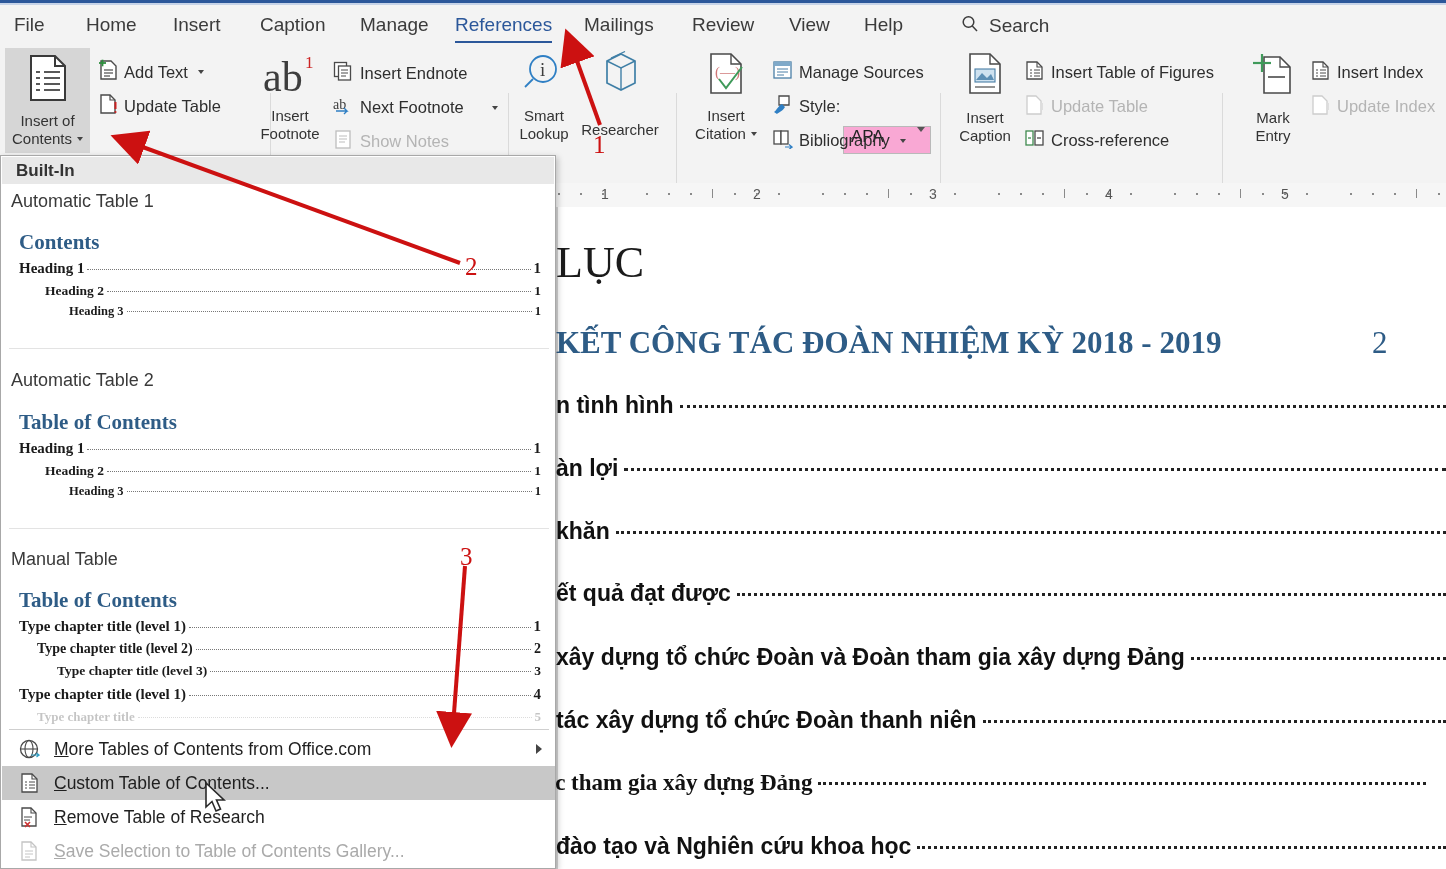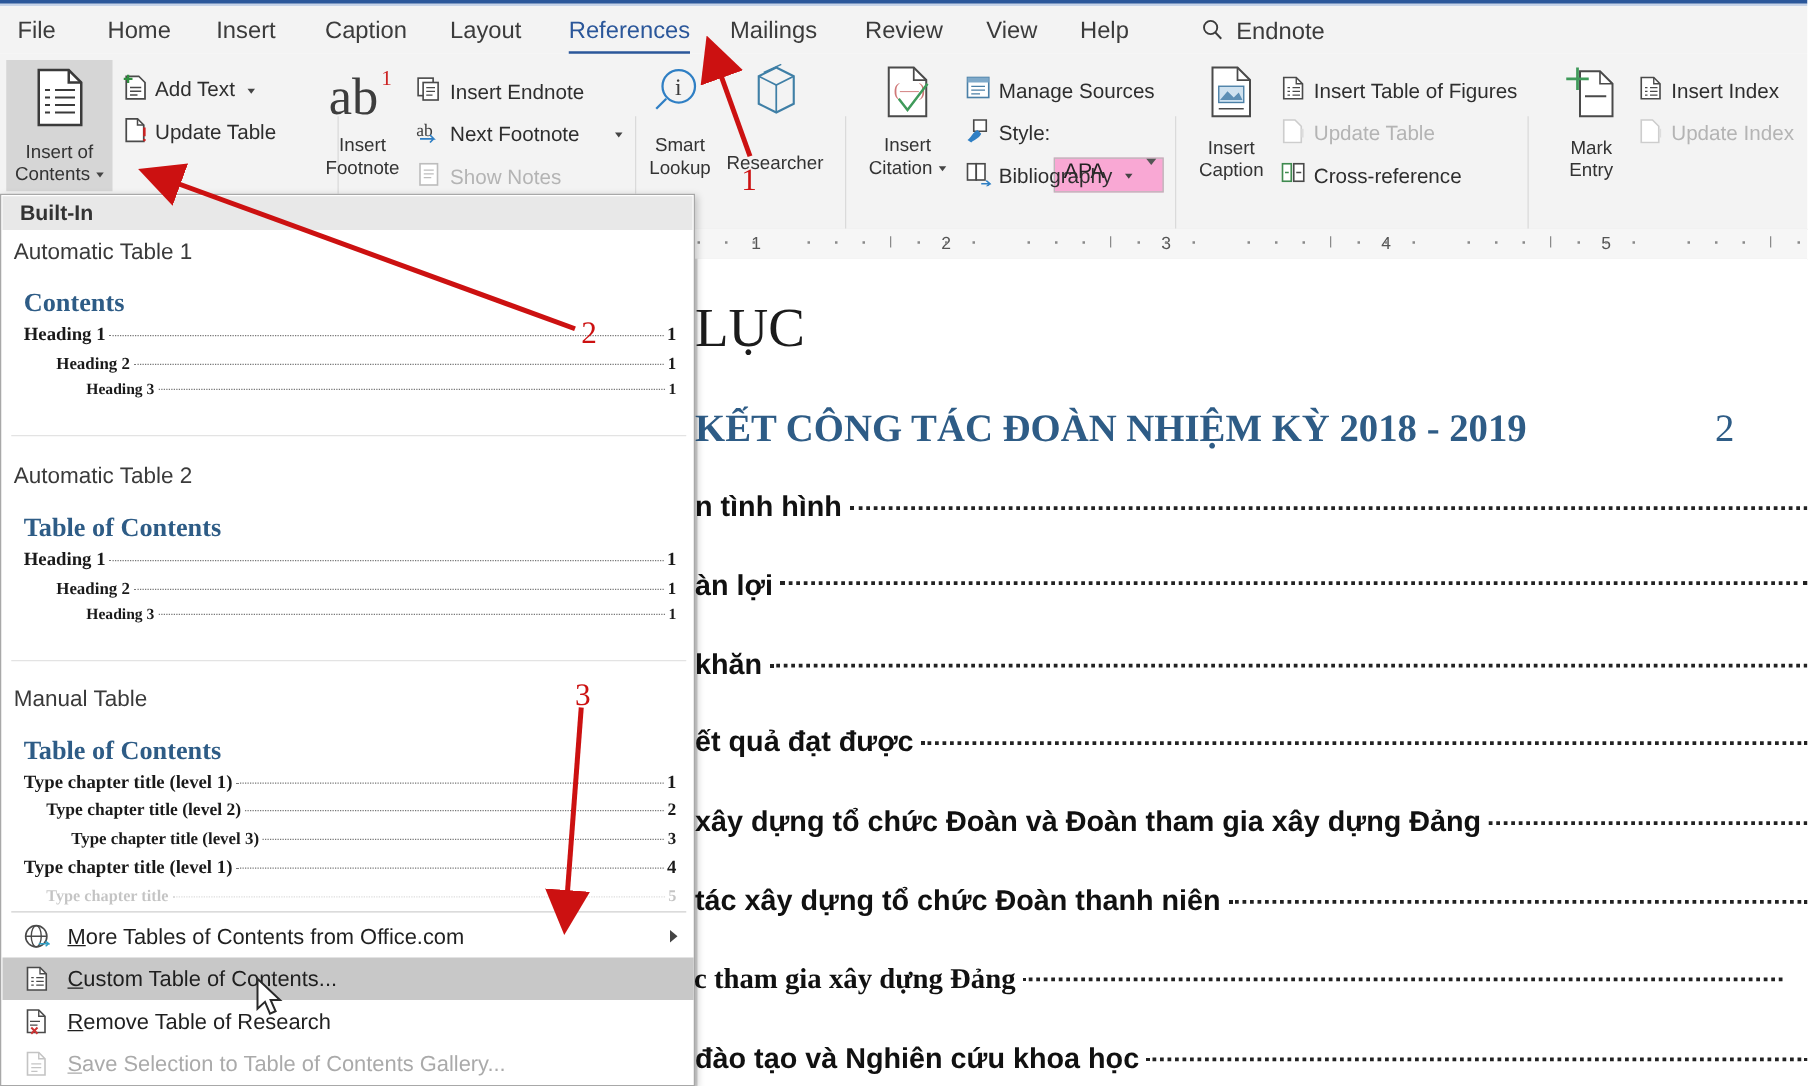--- a/index.html
+++ b/index.html
@@ -137,38 +137,38 @@
 <body>
 
 <div class="topline"></div>
 <div class="topline2"></div>
 
 <div class="tabbar">
   <div class="tab" style="left:14px;"><span>File</span></div>
   <div class="tab" style="left:86px;"><span>Home</span></div>
   <div class="tab" style="left:173px;"><span>Insert</span></div>
   <div class="tab" style="left:260px;"><span>Caption</span></div>
-  <div class="tab" style="left:360px;"><span>Layout</span></div>
+  <div class="tab" style="left:360px;"><span>Manage</span></div>
   <div class="tab active" style="left:455px;">
     <span>References</span>
     <span class="tabunder"></span>
   </div>
   <div class="tab" style="left:584px;"><span>Mailings</span></div>
   <div class="tab" style="left:692px;"><span>Review</span></div>
   <div class="tab" style="left:789px;"><span>View</span></div>
   <div class="tab" style="left:864px;"><span>Help</span></div>
 
   <div class="searchwrap">
     <span class="icon">
       <svg width="20" height="20" viewBox="0 0 20 20">
           <circle cx="8.5" cy="8" r="5.3" fill="none" stroke="#3b3b3b" stroke-width="1.5"></circle>
           <line x1="12.3" y1="12" x2="17" y2="17" stroke="#3b3b3b" stroke-width="1.5"></line>
         </svg>
     </span>
-    <span class="searchtext">Endnote</span>
+    <span class="searchtext">Search</span>
   </div>
 </div>
 
 <div class="ribbon">
 
   <div class="grpsep" style="left:270px;"></div>
   <div class="grpsep" style="left:508px;"></div>
   <div class="grpsep" style="left:676px;"></div>
   <div class="grpsep" style="left:940px;"></div>
   <div class="grpsep" style="left:1222px;"></div>
@@ -520,21 +520,21 @@
     <div class="doctitle" style="left:556px;top:30px;">LỤC</div>
 
     <div class="tocheading" style="left:556px;top:118px;">KẾT CÔNG TÁC ĐOÀN NHIỆM KỲ 2018 - 2019</div>
     <div class="tocpage" style="left:1372px;top:118px;">2</div>
 
     <div id="doc-toc-lines">
         <div class="tocline" style="left: 556px; top: 185px; width: 890px;">
           <span class="txt">n tình hình</span>
           <span class="dots"></span>
         </div>
-        <div class="tocline" style="left: 556px; top: 248px; width: 890px; align-items: center;">
+        <div class="tocline" style="left: 556px; top: 248px; width: 890px;">
           <span class="txt">àn lợi</span>
           <span class="dots"></span>
         </div>
         <div class="tocline" style="left: 556px; top: 311px; width: 890px;">
           <span class="txt"> khăn</span>
           <span class="dots"></span>
         </div>
         <div class="tocline" style="left: 556px; top: 373px; width: 890px;">
           <span class="txt">ết quả đạt được</span>
           <span class="dots"></span>

